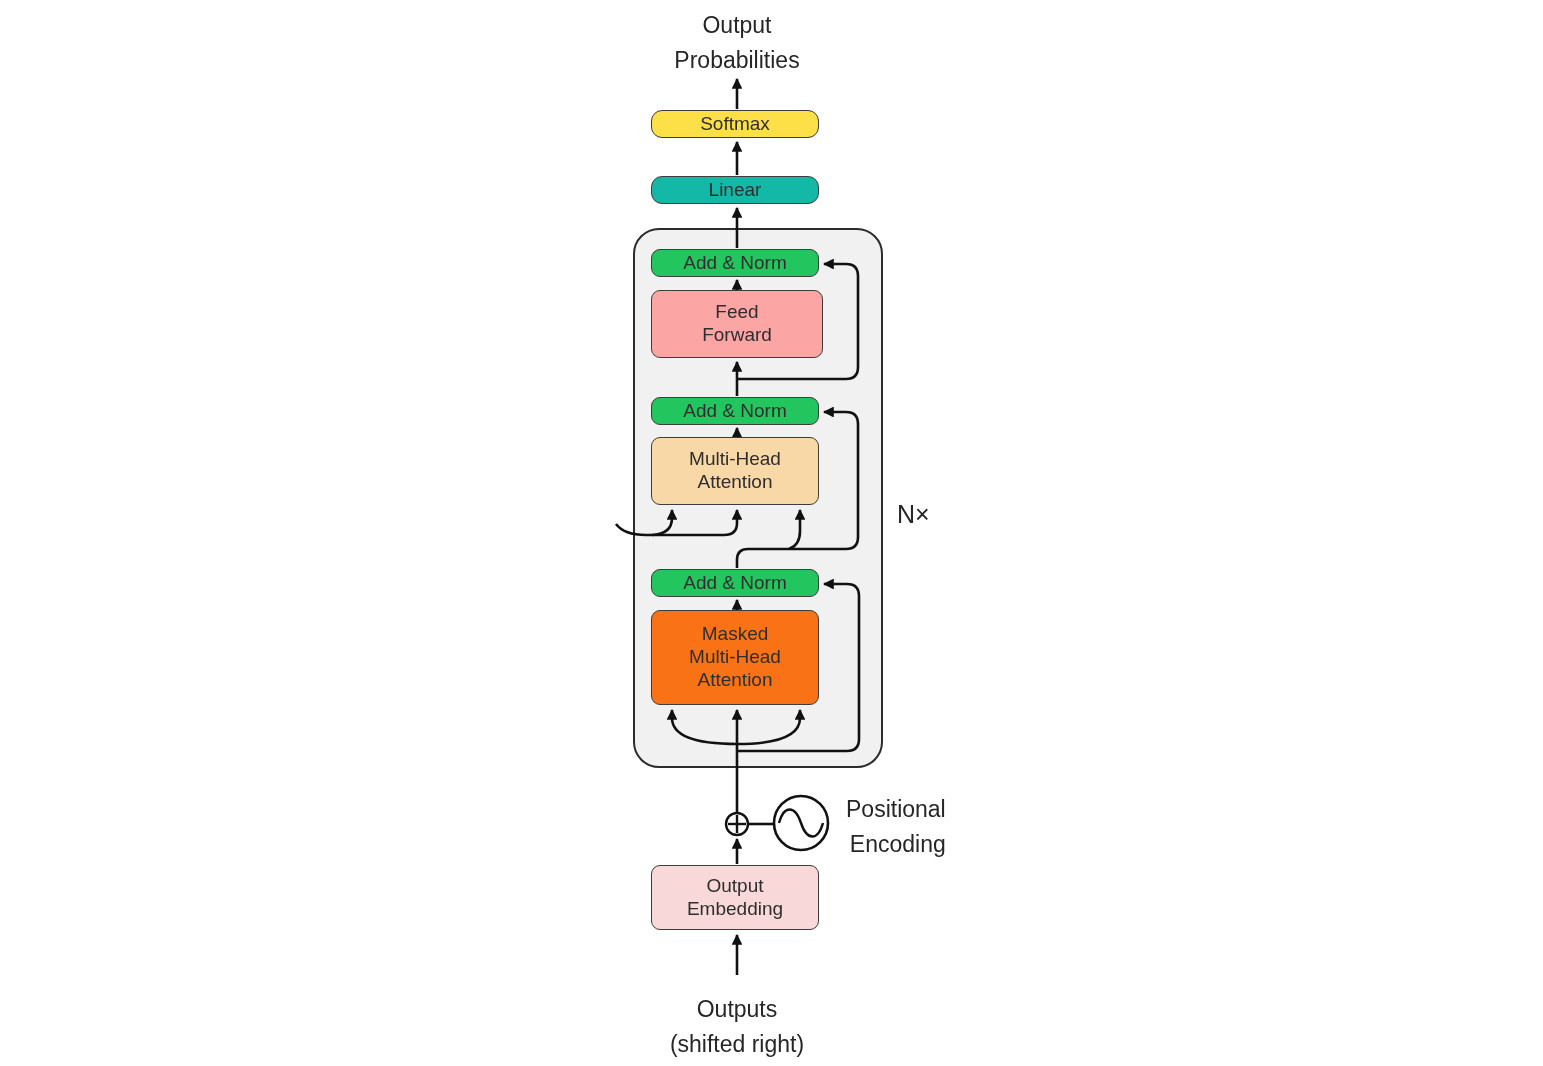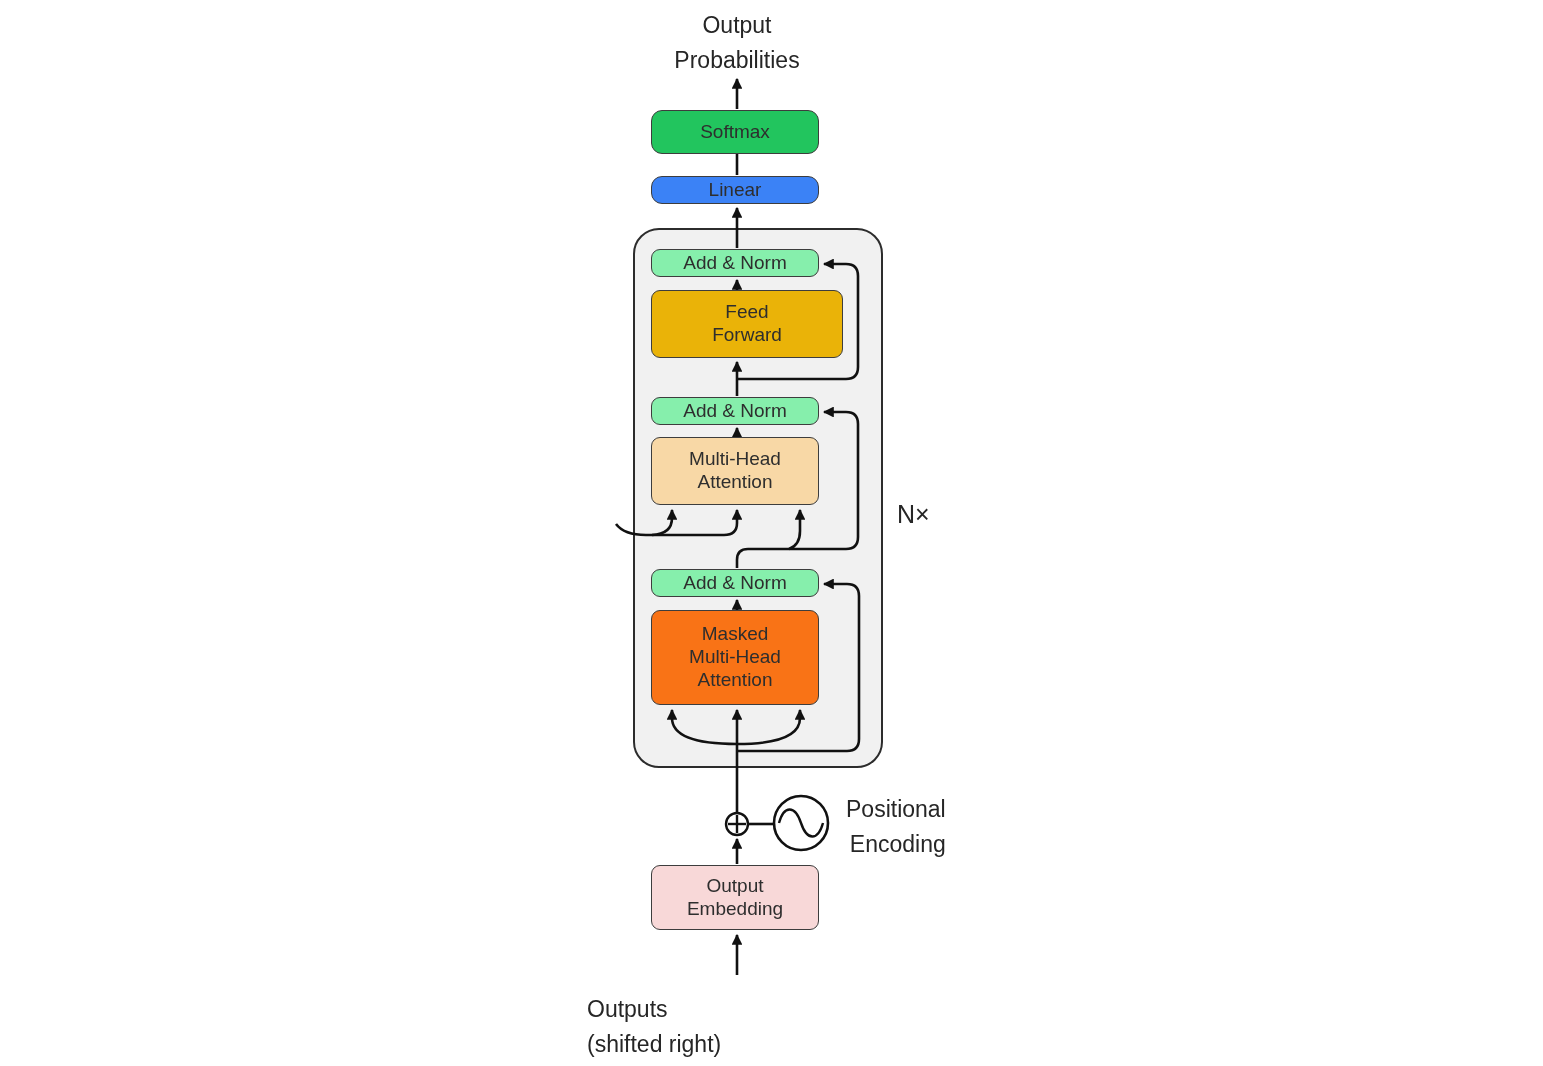--- a/index.html
+++ b/index.html
@@ -16,36 +16,36 @@
     box-sizing:border-box;border:2px solid #2c2c2c;border-radius:26px;
     background:#f1f1f1;z-index:1;
   }
   .box{
     position:absolute;box-sizing:border-box;z-index:3;
     border:1.6px solid #3d3d3d;border-radius:9px;
     display:flex;align-items:center;justify-content:center;
     text-align:center;white-space:pre-line;
     font-size:19px;line-height:1.2;color:#2e2e2e;
   }
-  .softmax{left:651px;top:110px;width:168px;height:44px;background:#22c55e;border-radius:11px;}
-  .linear{left:651px;top:176px;width:168px;height:28px;background:#3b82f6;border-radius:11px;}
-  .addnorm{background:#86efac;}
+  .softmax{left:651px;top:110px;width:168px;height:28px;background:#fde047;border-radius:11px;}
+  .linear{left:651px;top:176px;width:168px;height:28px;background:#14b8a6;border-radius:11px;}
+  .addnorm{background:#22c55e;}
   .an1{left:651px;top:249px;width:168px;height:28px;}
-  .ff{left:651px;top:290px;width:192px;height:68px;background:#eab308;}
+  .ff{left:651px;top:290px;width:172px;height:68px;background:#fca5a5;}
   .an2{left:651px;top:397px;width:168px;height:28px;}
   .mha{left:651px;top:437px;width:168px;height:68px;background:#f8d8a6;}
   .an3{left:651px;top:569px;width:168px;height:28px;}
   .mmha{left:651px;top:610px;width:168px;height:95px;background:#f97316;}
   .oe{left:651px;top:865px;width:168px;height:65px;background:#f8d8d8;}
   .lbl{
     position:absolute;z-index:3;white-space:pre-line;color:#262626;
     font-size:23px;line-height:35px;
   }
   .lbl-top{left:587px;top:8px;width:300px;text-align:center;}
-  .lbl-bottom{left:587px;top:992px;width:300px;text-align:left;}
+  .lbl-bottom{left:587px;top:992px;width:300px;text-align:center;}
   .lbl-nx{left:897px;top:497px;font-size:25px;}
   .lbl-pos{left:846px;top:792px;text-align:right;}
 </style>
 </head>
 <body>
 
 <div class="stage">
 
   <div class="frame"></div>
 

